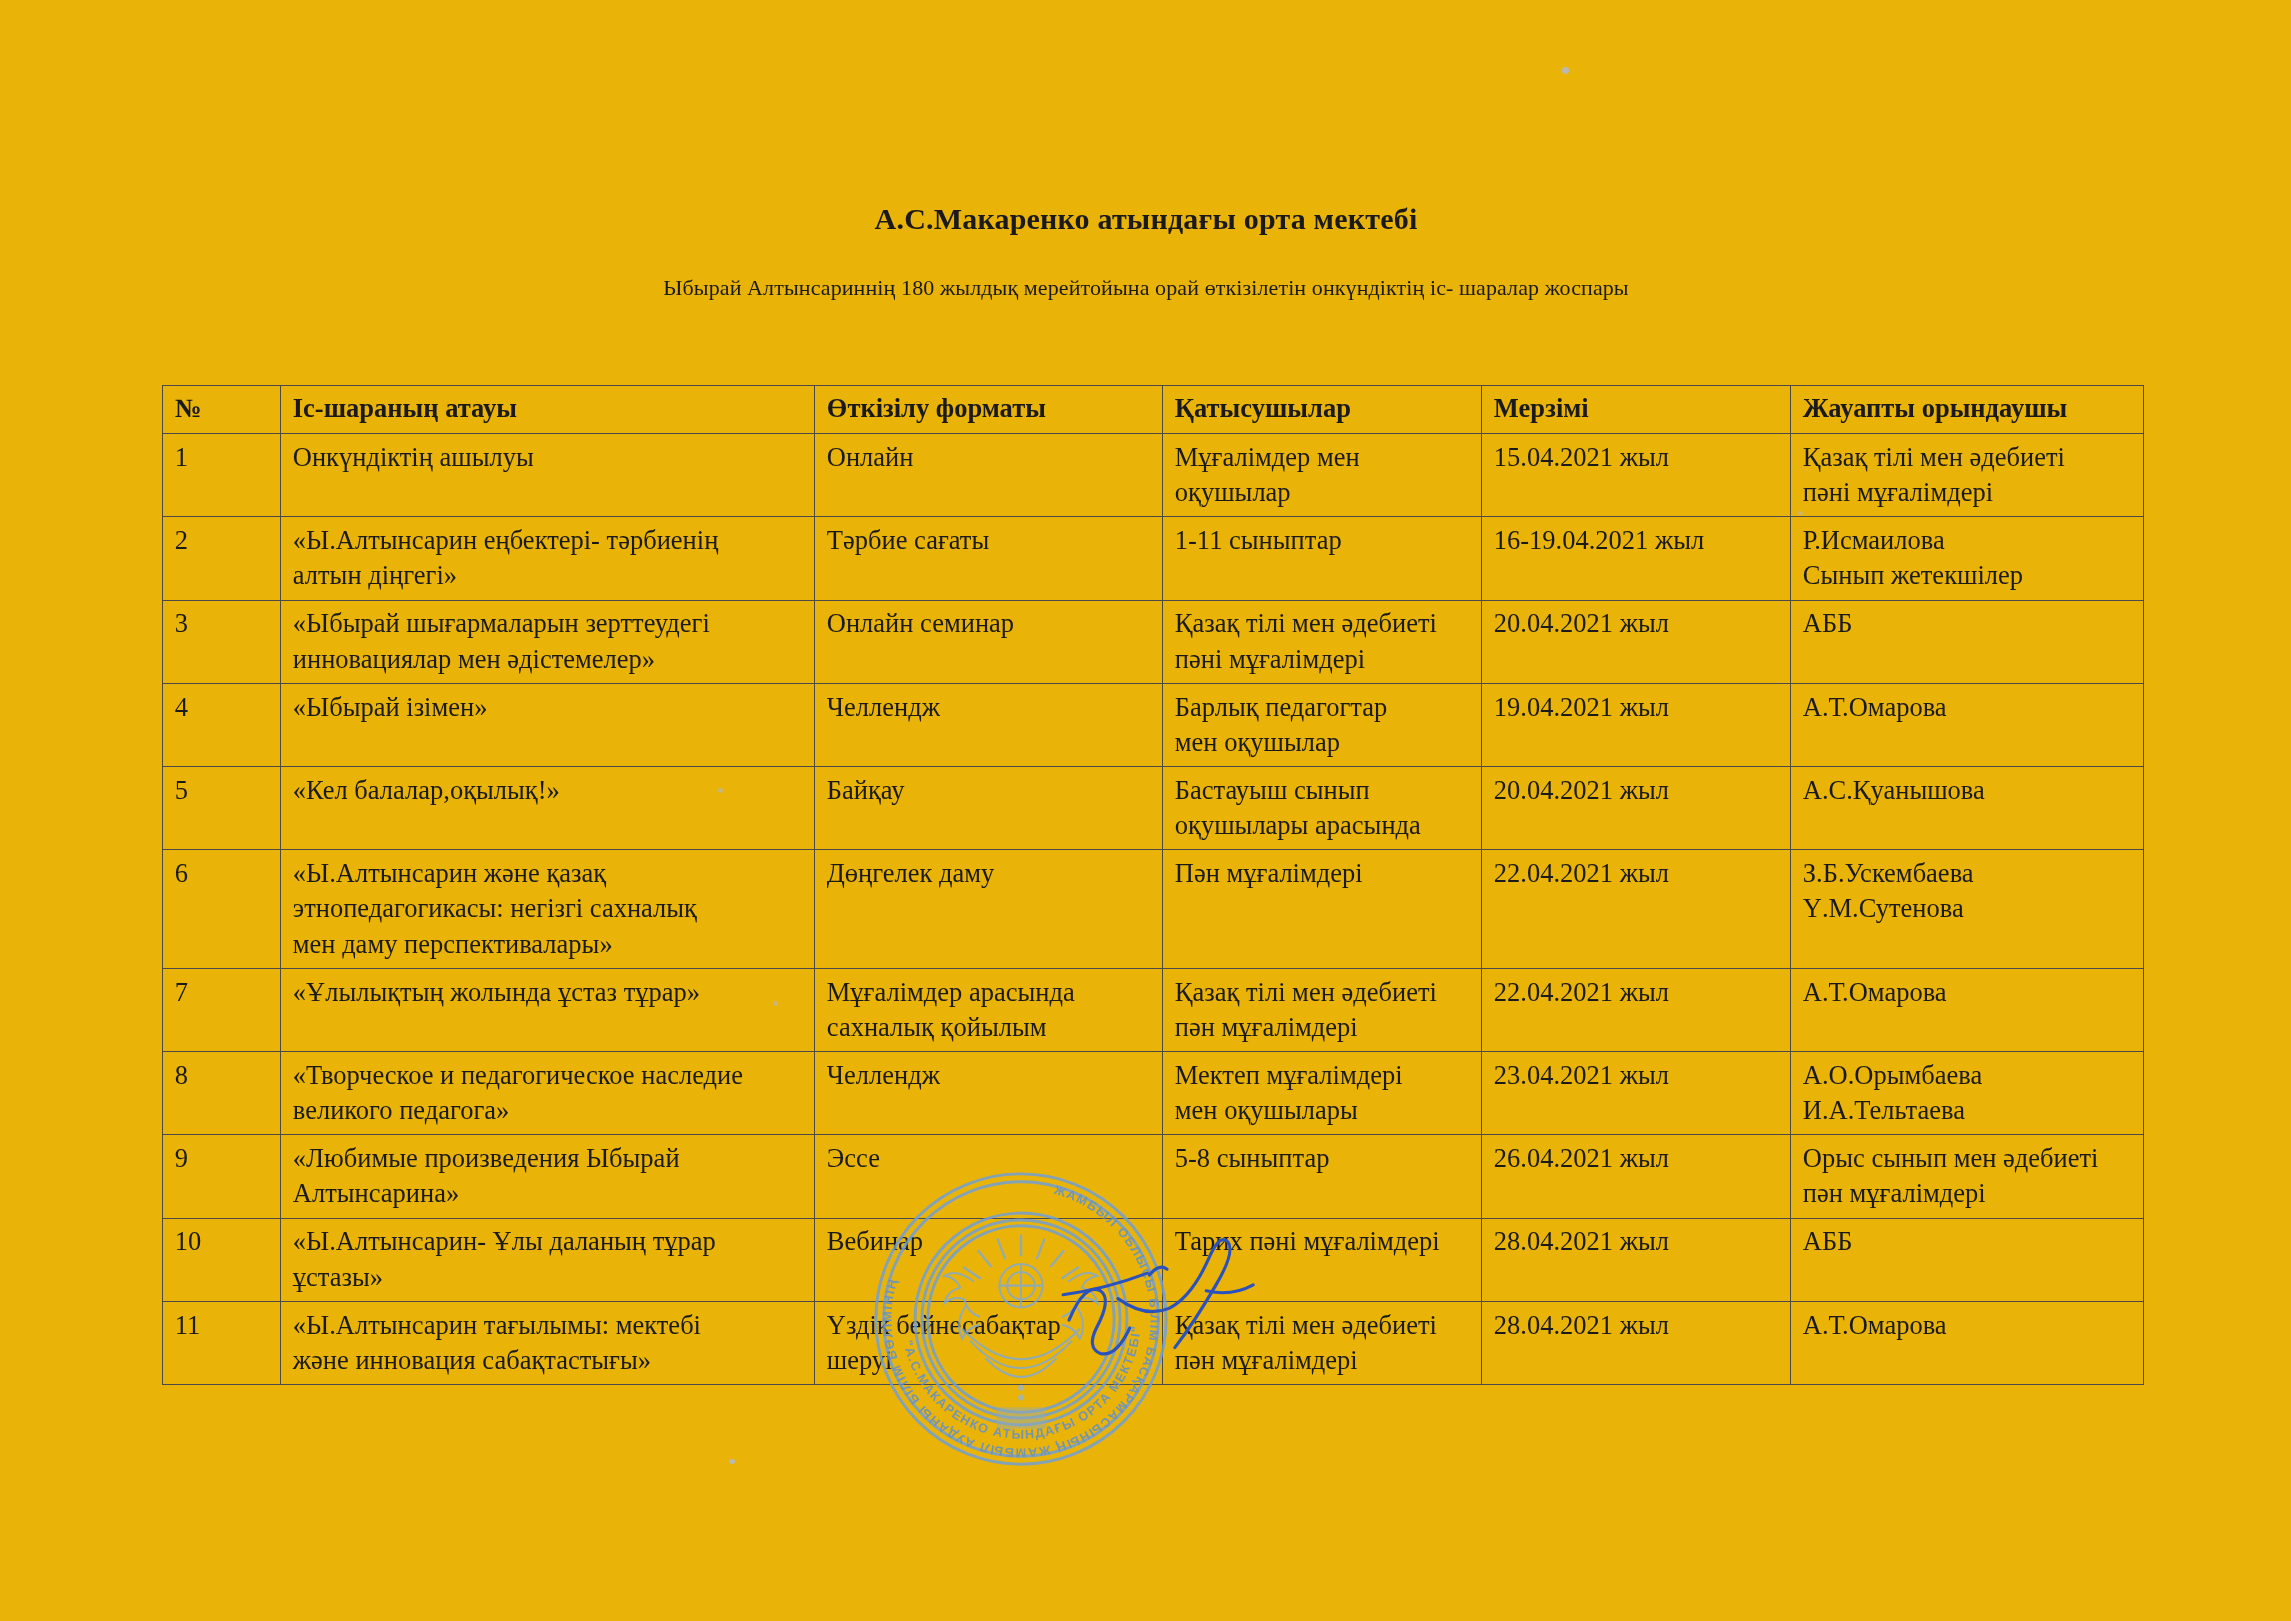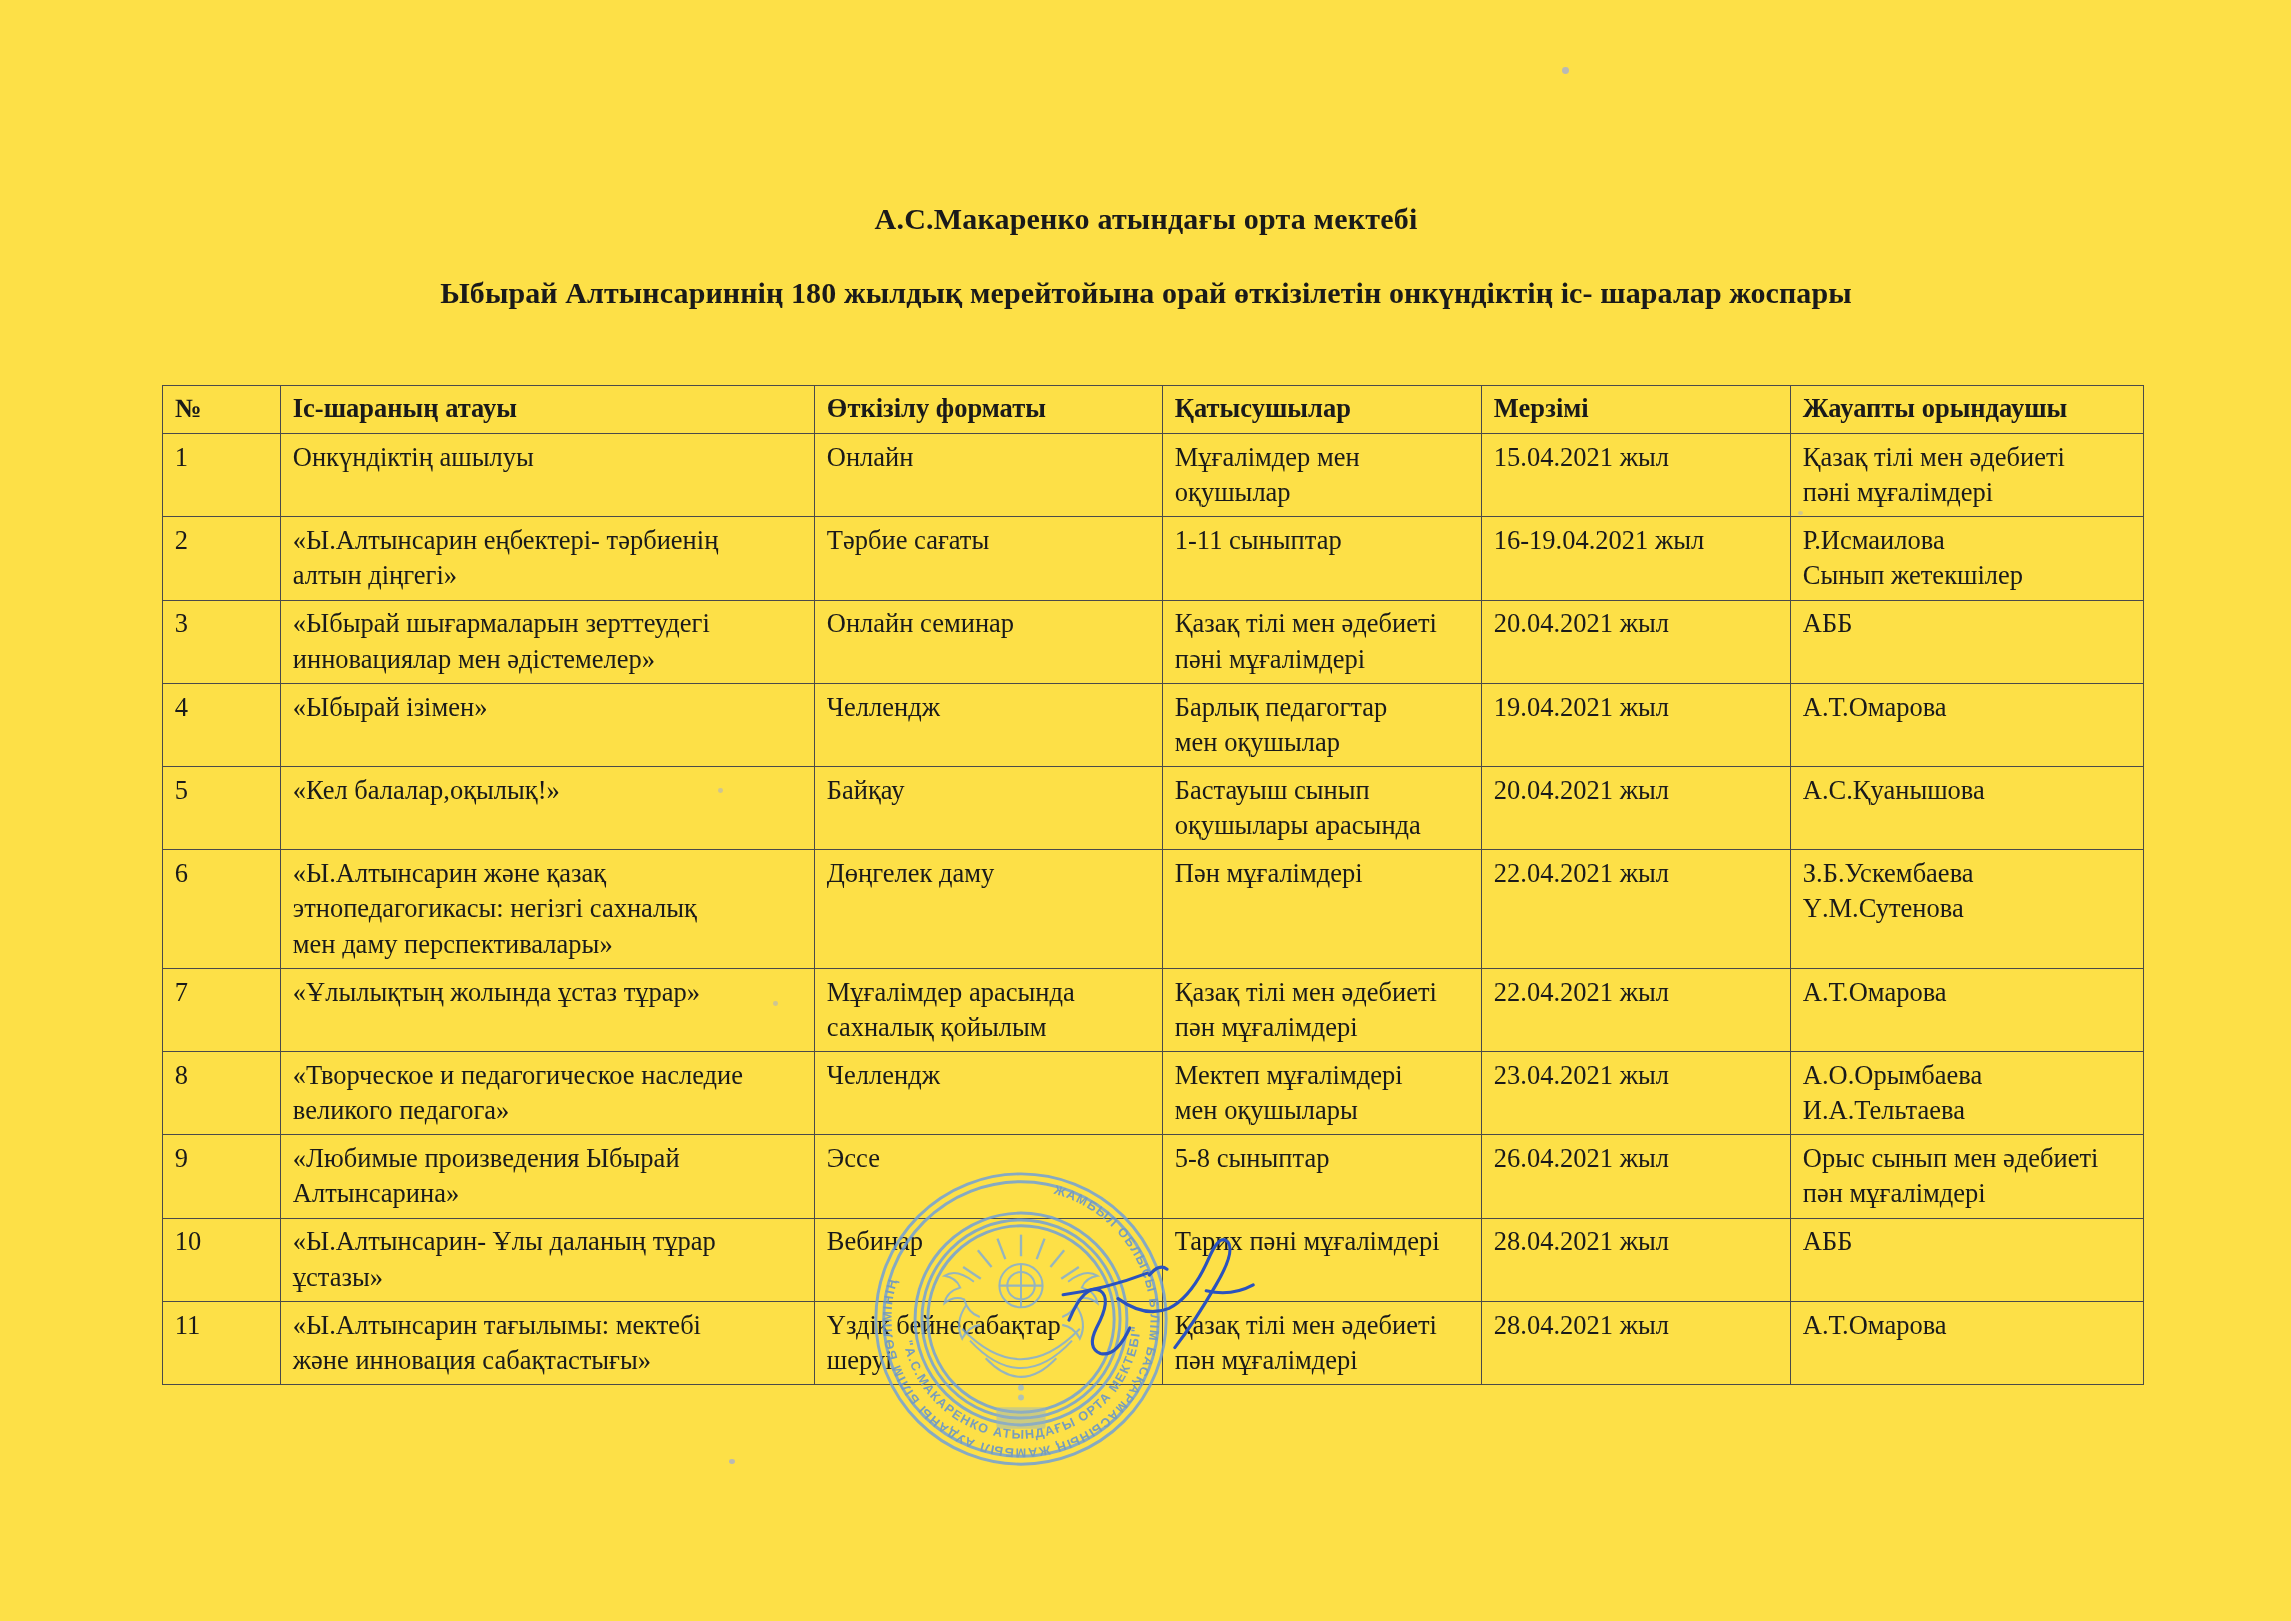--- a/index.html
+++ b/index.html
@@ -9,21 +9,21 @@
     background: #ffffff;
   }
   body {
     font-family: "Liberation Serif", "DejaVu Serif", serif;
     color: #1a1a1a;
   }
   .page {
     position: relative;
     width: 2292px;
     height: 1621px;
-    background: #fde047;
+    background: #eab308;
     overflow: hidden;
   }
 
   
   .speck {
     position: absolute;
     background: #b9b9b4;
     border-radius: 50%;
     pointer-events: none;
   }
@@ -37,22 +37,22 @@
     text-align: center;
   }
   .doc-title {
     font-size: 30px;
     font-weight: bold;
     letter-spacing: 0.2px;
     line-height: 1.2;
   }
   .doc-subtitle {
     margin-top: 38px;
-    font-size: 30px;
-    font-weight: bold;
+    font-size: 22px;
+    font-weight: normal;
     letter-spacing: 0.1px;
     line-height: 1.2;
   }
 
   
   .table-wrap {
     position: absolute;
     left: 162px;
     top: 385px;
     width: 1980px;

